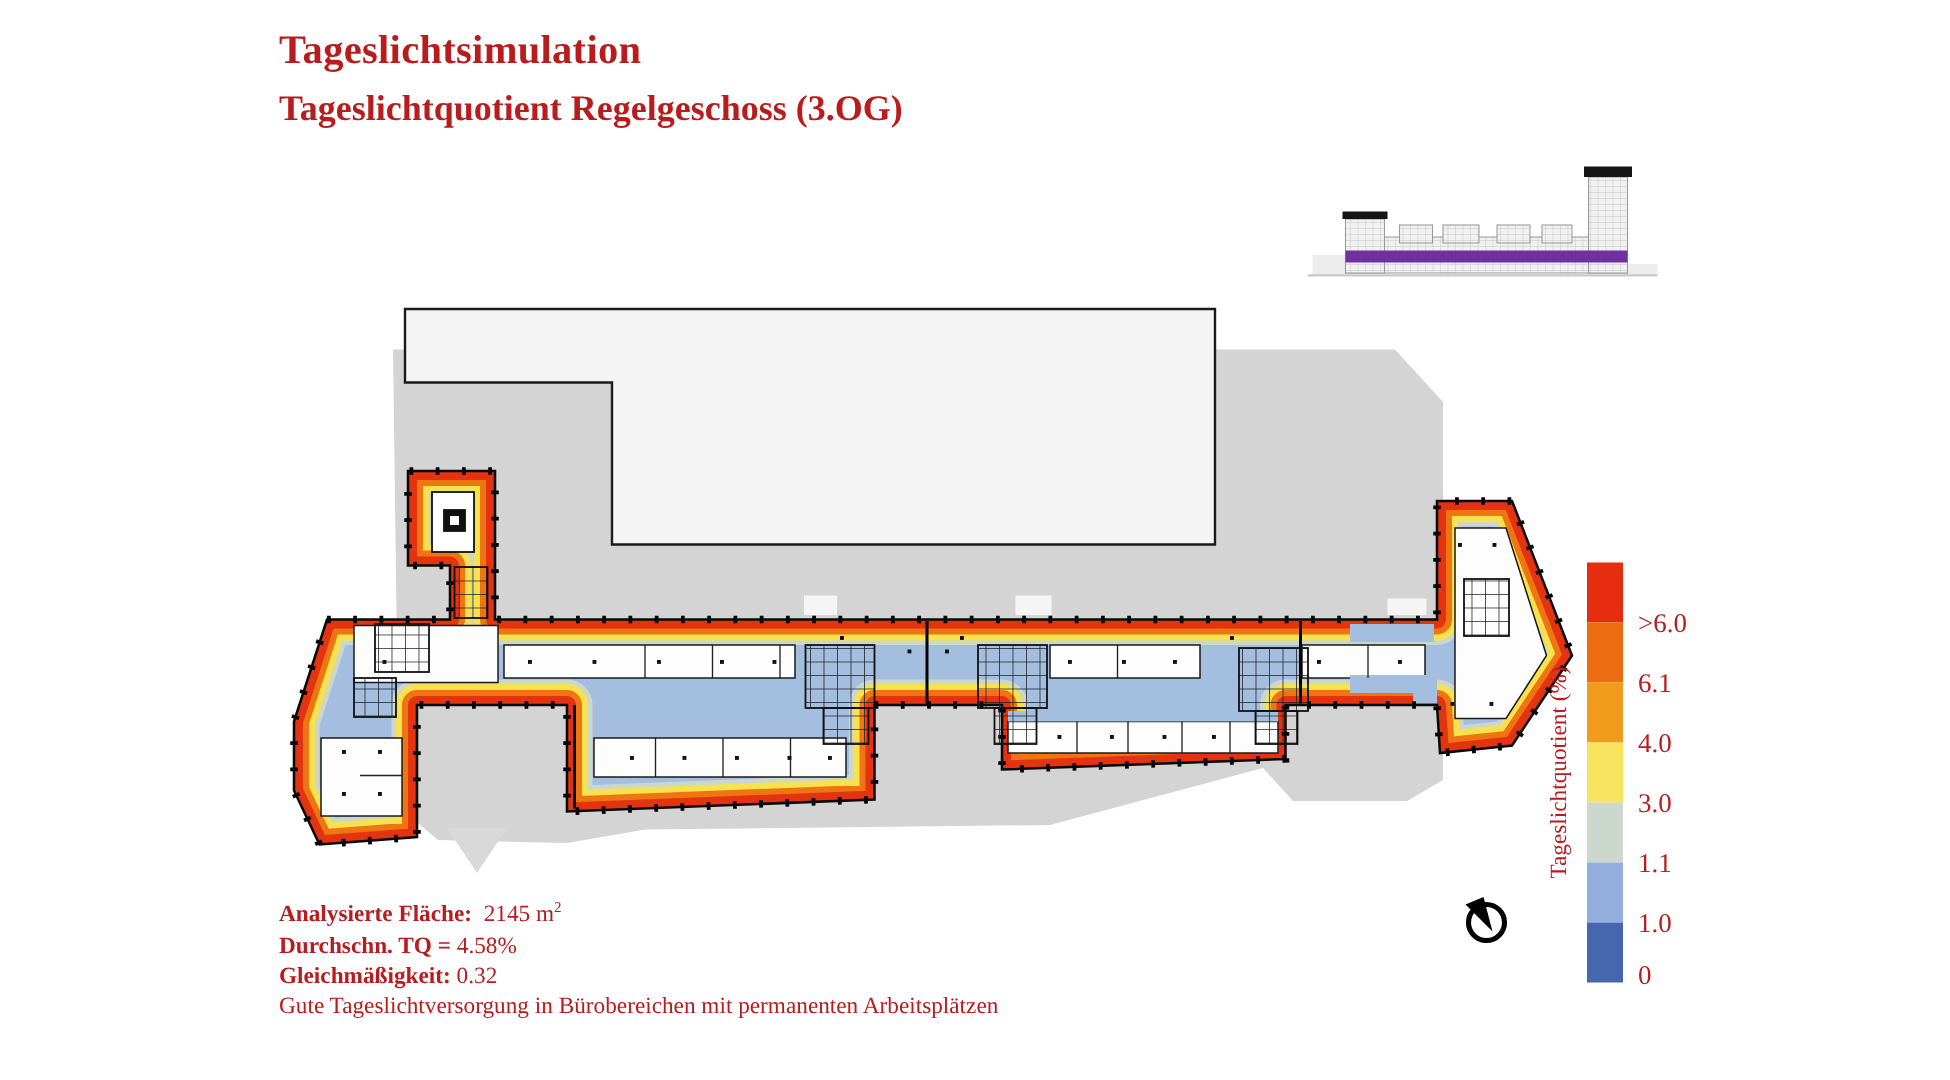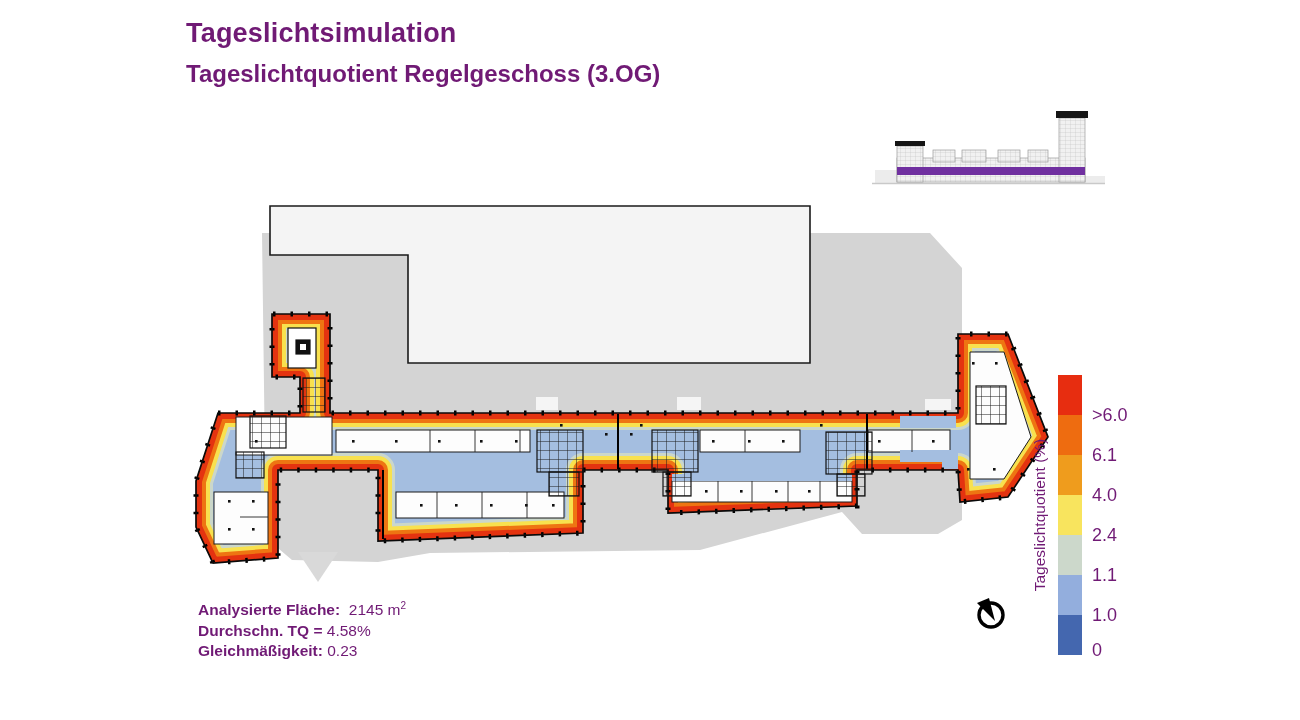--- a/index.html
+++ b/index.html
@@ -1,23 +1,23 @@
 <!DOCTYPE html>
 <html><head>
 <meta charset="utf-8">
 <style>
   html,body{margin:0;padding:0;background:#ffffff;}
   #canvas{position:relative;width:1188px;height:720px;background:#ffffff;overflow:hidden;
-          font-family:Liberation Sans, sans-serif;color:#701a75;}
+          font-family:Liberation Serif, serif;color:#b91c1c;}
   #plan-svg{position:absolute;left:0;top:0;}
   .abs{position:absolute;}
   #title{left:186px;top:18px;font-size:27px;font-weight:700;letter-spacing:0.2px;}
   #subtitle{left:186px;top:60px;font-size:24px;font-weight:700;}
   #stats{left:186px;top:596px;font-size:15.5px;line-height:20.4px;}
-  #stats .lbl{font-weight:700;margin-left:12px;}
+  #stats .lbl{font-weight:700;}
   #stats .val{font-weight:400;white-space:pre-wrap;}
   #stats sup{font-size:10px;}
   .leg-swatch{position:absolute;left:1058px;width:24px;height:40px;}
   .leg-label{position:absolute;left:1092px;height:18px;font-size:18px;line-height:18px;}
   #leg-axis{left:1040px;top:515px;transform:translate(-50%,-50%) rotate(-90deg);
             font-size:15.5px;white-space:nowrap;}
 </style>
 </head>
 <body>
 
@@ -184,26 +184,27 @@
     <div class="leg-swatch" style="top: 375px; background: rgb(231, 45, 16);"></div>
     <div class="leg-swatch" style="top: 415px; background: rgb(238, 108, 16);"></div>
     <div class="leg-swatch" style="top: 455px; background: rgb(239, 156, 29);"></div>
     <div class="leg-swatch" style="top: 495px; background: rgb(248, 228, 94);"></div>
     <div class="leg-swatch" style="top: 535px; background: rgb(204, 216, 203);"></div>
     <div class="leg-swatch" style="top: 575px; background: rgb(147, 174, 221);"></div>
     <div class="leg-swatch" style="top: 615px; background: rgb(68, 103, 175);"></div>
     <div class="leg-label" style="top:406px">&gt;6.0</div>
     <div class="leg-label" style="top:446px">6.1</div>
     <div class="leg-label" style="top:486px">4.0</div>
-    <div class="leg-label" style="top:526px">2.4</div>
+    <div class="leg-label" style="top:526px">3.0</div>
     <div class="leg-label" style="top:566px">1.1</div>
     <div class="leg-label" style="top:606px">1.0</div>
     <div class="leg-label" style="top:641px">0</div>
     <div class="abs" id="leg-axis">Tageslichtquotient (%)</div>
   </div>
 
   <div class="abs" id="stats">
     <div><span class="lbl">Analysierte Fläche:</span><span class="val">  2145 m</span><sup>2</sup></div>
     <div><span class="lbl">Durchschn. TQ =</span><span class="val"> 4.58%</span></div>
-    <div><span class="lbl">Gleichmäßigkeit:</span><span class="val"> 0.23</span></div>
+    <div><span class="lbl">Gleichmäßigkeit:</span><span class="val"> 0.32</span></div>
+    <div><span class="val">Gute Tageslichtversorgung in Bürobereichen mit permanenten Arbeitsplätzen</span></div>
   </div>
 
 </div>
 
 </body></html>

